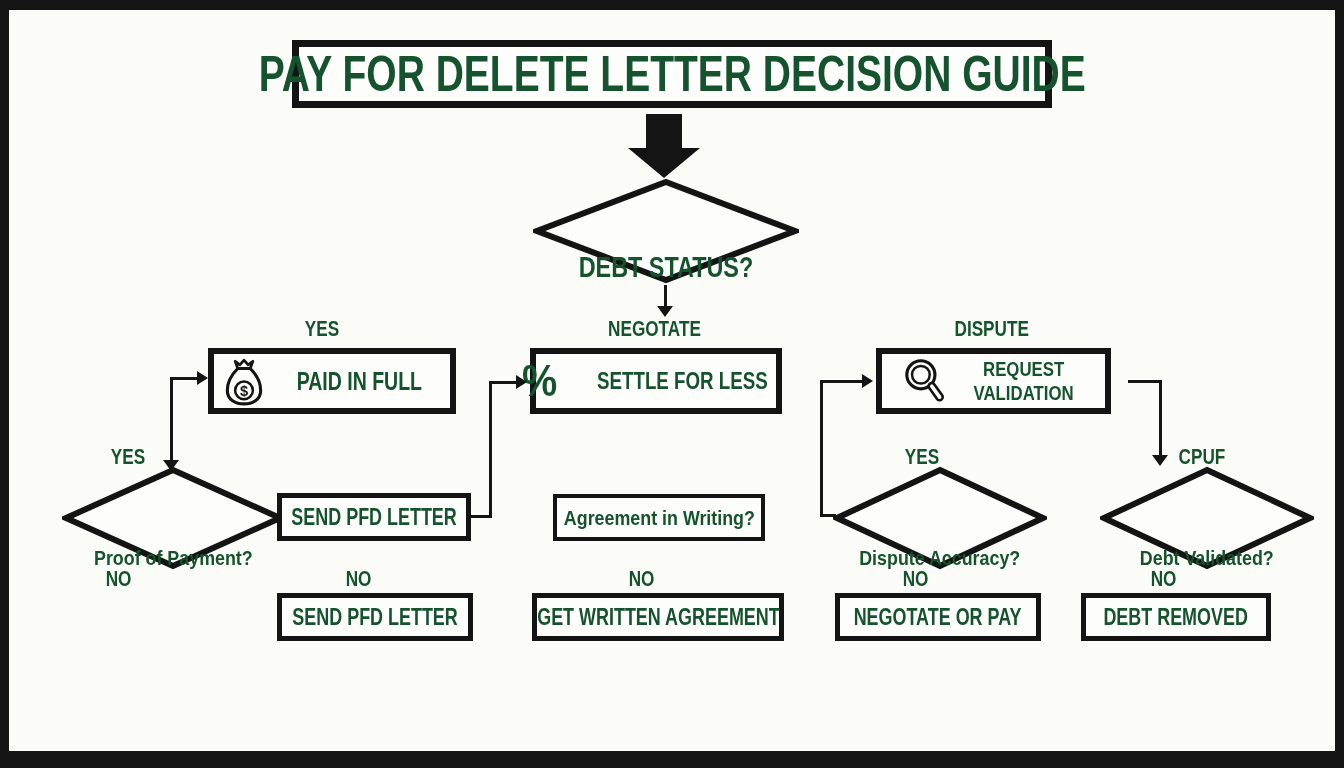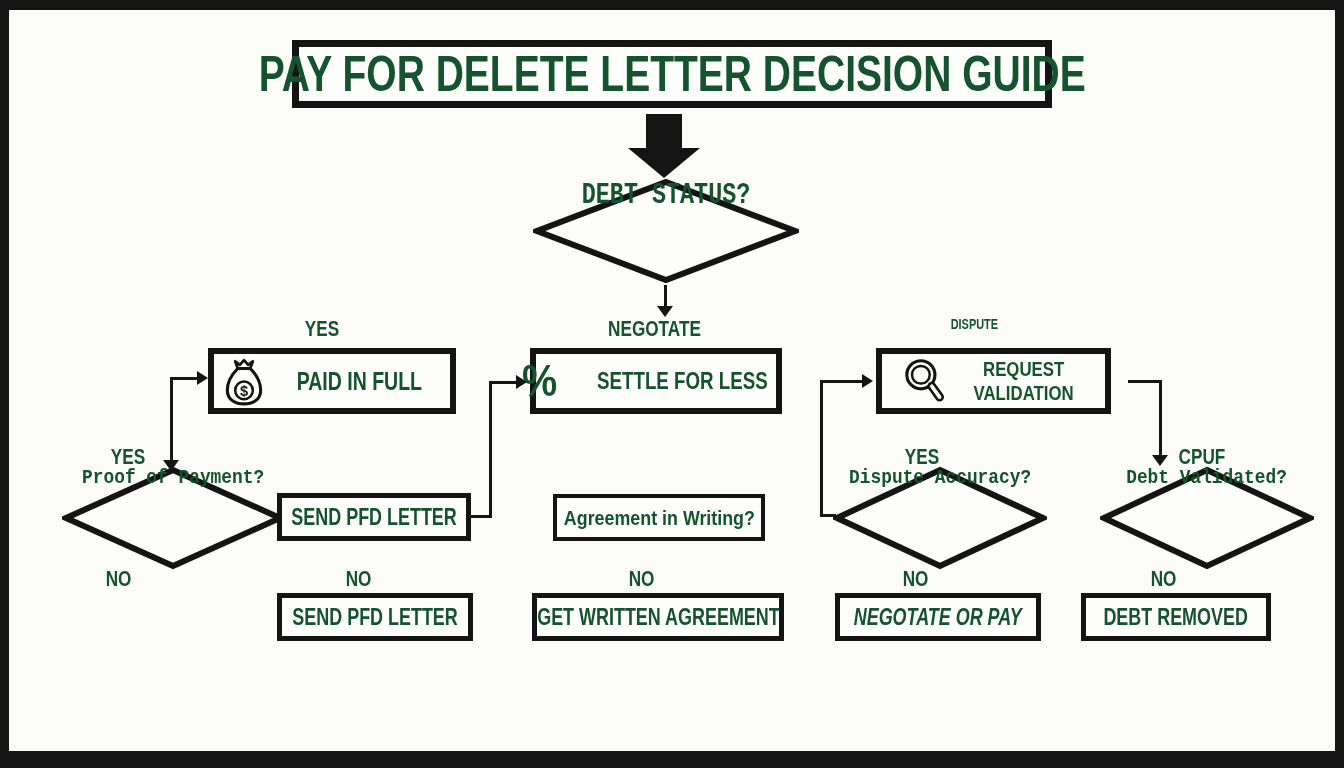--- a/index.html
+++ b/index.html
@@ -19,21 +19,21 @@
   .box {
     position:absolute; background:#fdfdfb; border:6px solid #141414;
     display:flex; align-items:center; justify-content:center; box-sizing:border-box;
   }
   .label { position:absolute; font-weight:bold; }
   .line  { position:absolute; background:#141414; }
   .arrow-r { position:absolute; width:0; height:0;
     border-top:7px solid transparent; border-bottom:7px solid transparent; border-left:11px solid #141414; }
   .arrow-d { position:absolute; width:0; height:0;
     border-left:8px solid transparent; border-right:8px solid transparent; border-top:11px solid #141414; }
-  .diamond { position:absolute; display:flex; align-items:flex-start; justify-content:center;font-family:Liberation Mono, monospace; }
+  .diamond { position:absolute; display:flex; align-items:flex-end; justify-content:center; }
   .diamond svg { position:absolute; inset:0; }
   .diamond span { position:relative; z-index:1; }
   .title-box {
     position:absolute; left:292px; top:40px; width:760px; height:68px;
     background:#fdfdfb; border:7px solid #141414; box-sizing:border-box;
     display:flex; align-items:center; justify-content:center;
   }
   .title-box span { font-size:50px; }
   .big-arrow-stem { position:absolute; left:646px; top:114px; width:36px; height:36px; background:#141414; }
   .big-arrow-head { position:absolute; left:628px; top:148px; width:0; height:0;
@@ -57,21 +57,21 @@
       <polygon points="133,4 262,53 133,102 4,53" fill="#fdfdfb" stroke="#141414" stroke-width="6"></polygon>
     </svg>
     <span class="ct" style="font-size:30px;">DEBT STATUS?</span>
   </div>
 
   <div class="line" style="left:664px; top:285px; width:3px; height:22px;"></div>
   <div class="arrow-d" style="left:657px; top:306px;"></div>
 
   <div class="label" style="left:300px; top:316px; width:66px; font-size:22px;"><span class="ct">YES</span></div>
   <div class="label" style="left:595px; top:316px; width:130px; font-size:22px;"><span class="ct">NEGOTATE</span></div>
-  <div class="label" style="left:944px; top:316px; width:130px; font-size:14px;"><span class="ct">DISPUTE</span></div>
+  <div class="label" style="left:944px; top:316px; width:130px; font-size:22px;"><span class="ct">DISPUTE</span></div>
 
   <div class="box" style="left:208px; top:348px; width:248px; height:66px; gap:16px;">
     <svg width="38" height="50" viewBox="0 0 36 48">
       <path d="M12 12 L9.5 5 L14 8.5 L18 4 L22 8.5 L26.5 5 L24 12" fill="none" stroke="#141414" stroke-width="2.6" stroke-linejoin="round" stroke-linecap="round"></path>
       <path d="M12 12 h12 c6 6 10 13 10 21 c0 9 -8 13 -16 13 c-8 0 -16 -4 -16 -13 c0 -8 4 -15 10 -21 z" fill="none" stroke="#141414" stroke-width="3" stroke-linejoin="round"></path>
       <circle cx="18" cy="33" r="8.5" fill="none" stroke="#141414" stroke-width="2.4"></circle>
       <text x="18" y="38" text-anchor="middle" font-size="14" font-weight="bold" fill="#141414" font-family="Liberation Sans, sans-serif">$</text>
     </svg>
     <span class="ct" style="font-size:25px;">PAID IN FULL</span>
   </div>
@@ -150,19 +150,19 @@
   <div class="label" style="left:625px; top:566px; width:66px; font-size:22px;"><span class="ct">NO</span></div>
   <div class="label" style="left:899px; top:566px; width:66px; font-size:22px;"><span class="ct">NO</span></div>
   <div class="label" style="left:1147px; top:566px; width:66px; font-size:22px;"><span class="ct">NO</span></div>
 
   <div class="box" style="left:277px; top:593px; width:196px; height:48px; border-width:5px;">
     <span class="ct" style="font-size:23px;">SEND PFD LETTER</span>
   </div>
   <div class="box" style="left:532px; top:593px; width:252px; height:48px; border-width:5px;">
     <span class="ct" style="font-size:23px;">GET WRITTEN AGREEMENT</span>
   </div>
-  <div class="box" style="left:835px; top:593px; width:206px; height:48px; border-width:5px;font-style:italic;">
+  <div class="box" style="left:835px; top:593px; width:206px; height:48px; border-width:5px;">
     <span class="ct" style="font-size:23px;">NEGOTATE OR PAY</span>
   </div>
   <div class="box" style="left:1081px; top:593px; width:190px; height:48px; border-width:5px;">
     <span class="ct" style="font-size:23px;">DEBT REMOVED</span>
   </div>
 </div>
 
 </body></html>

